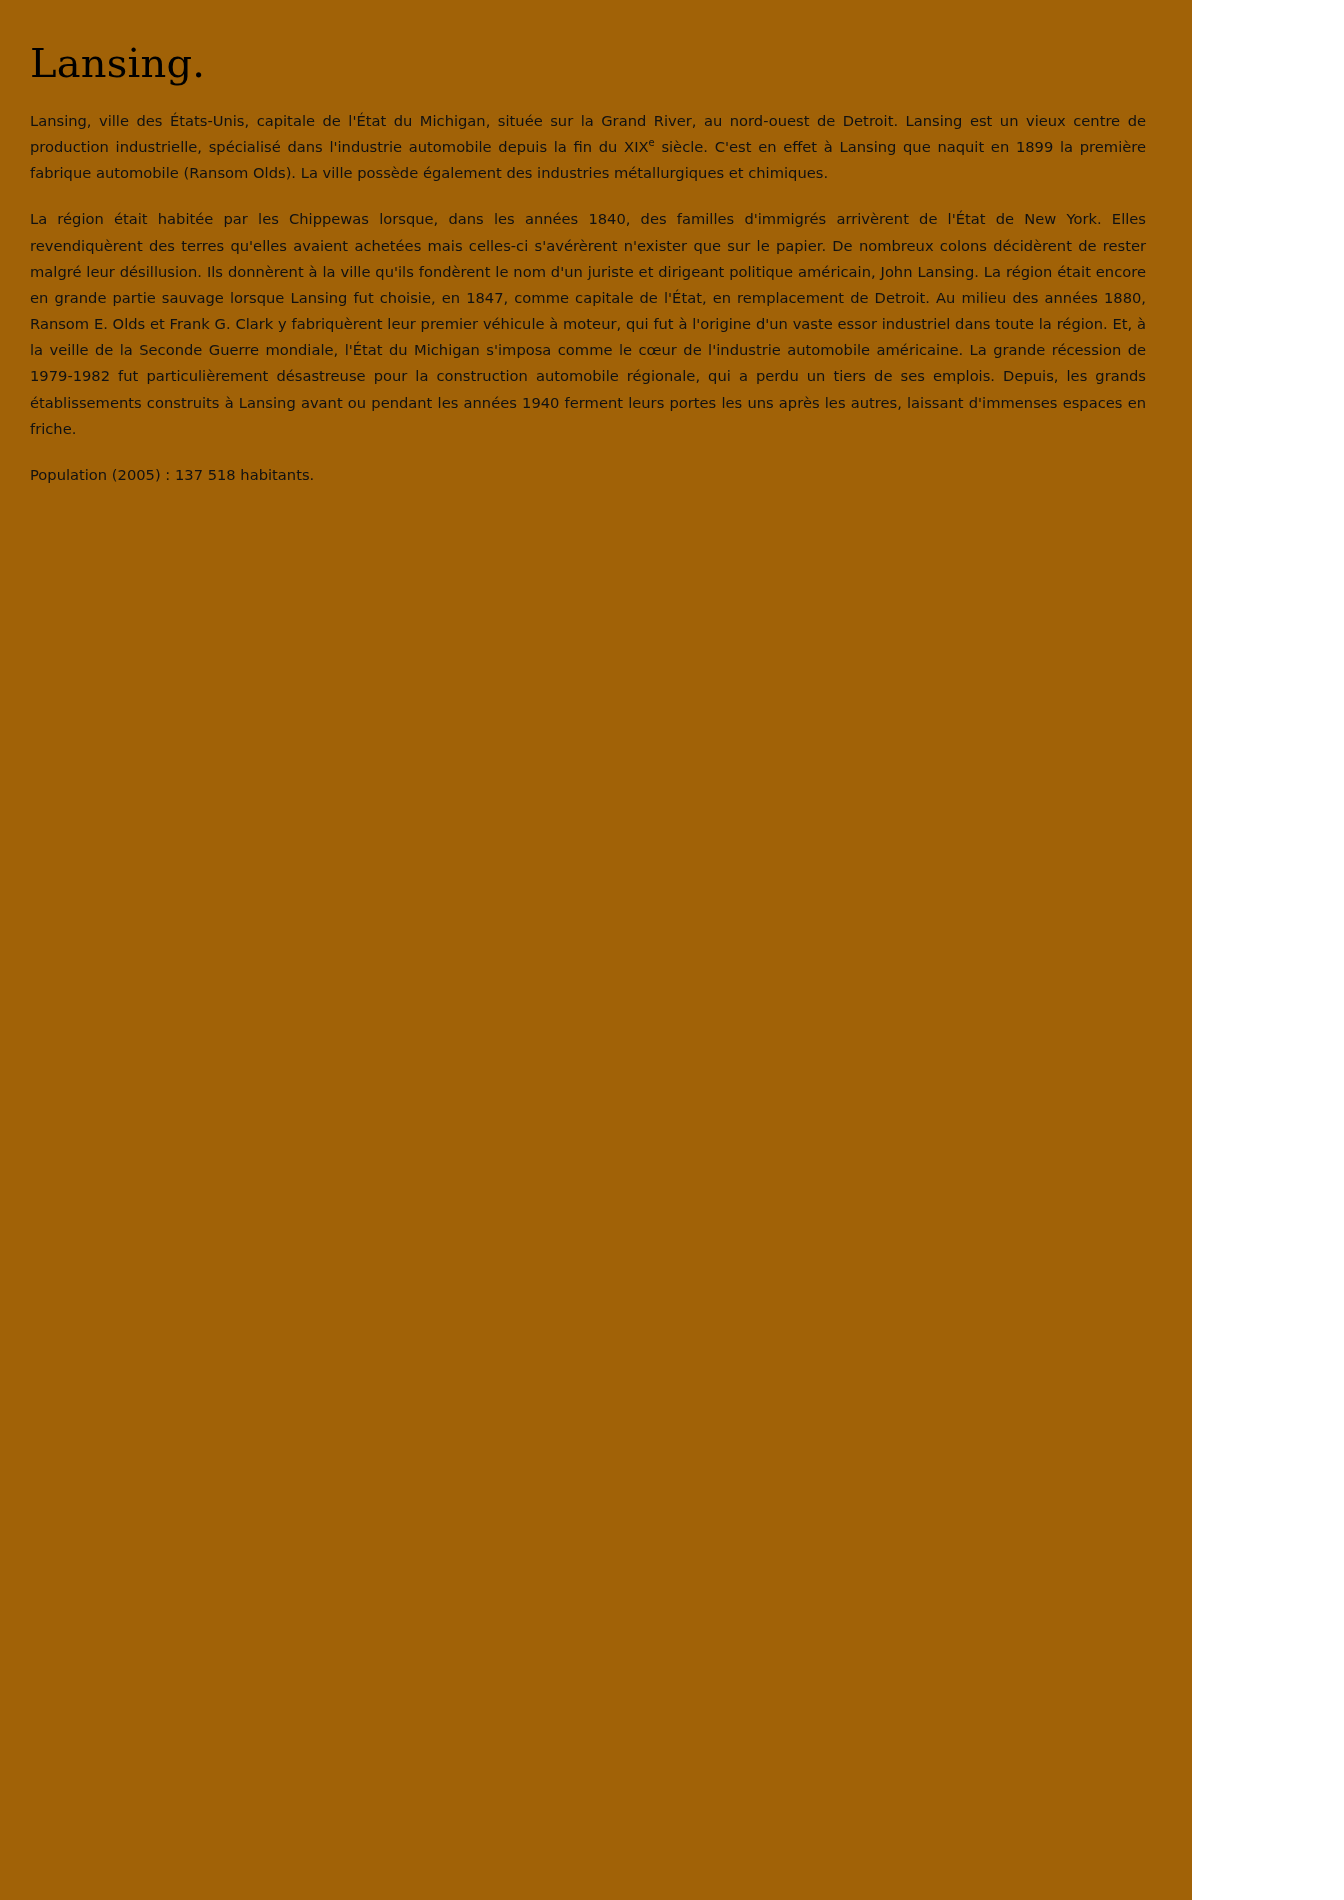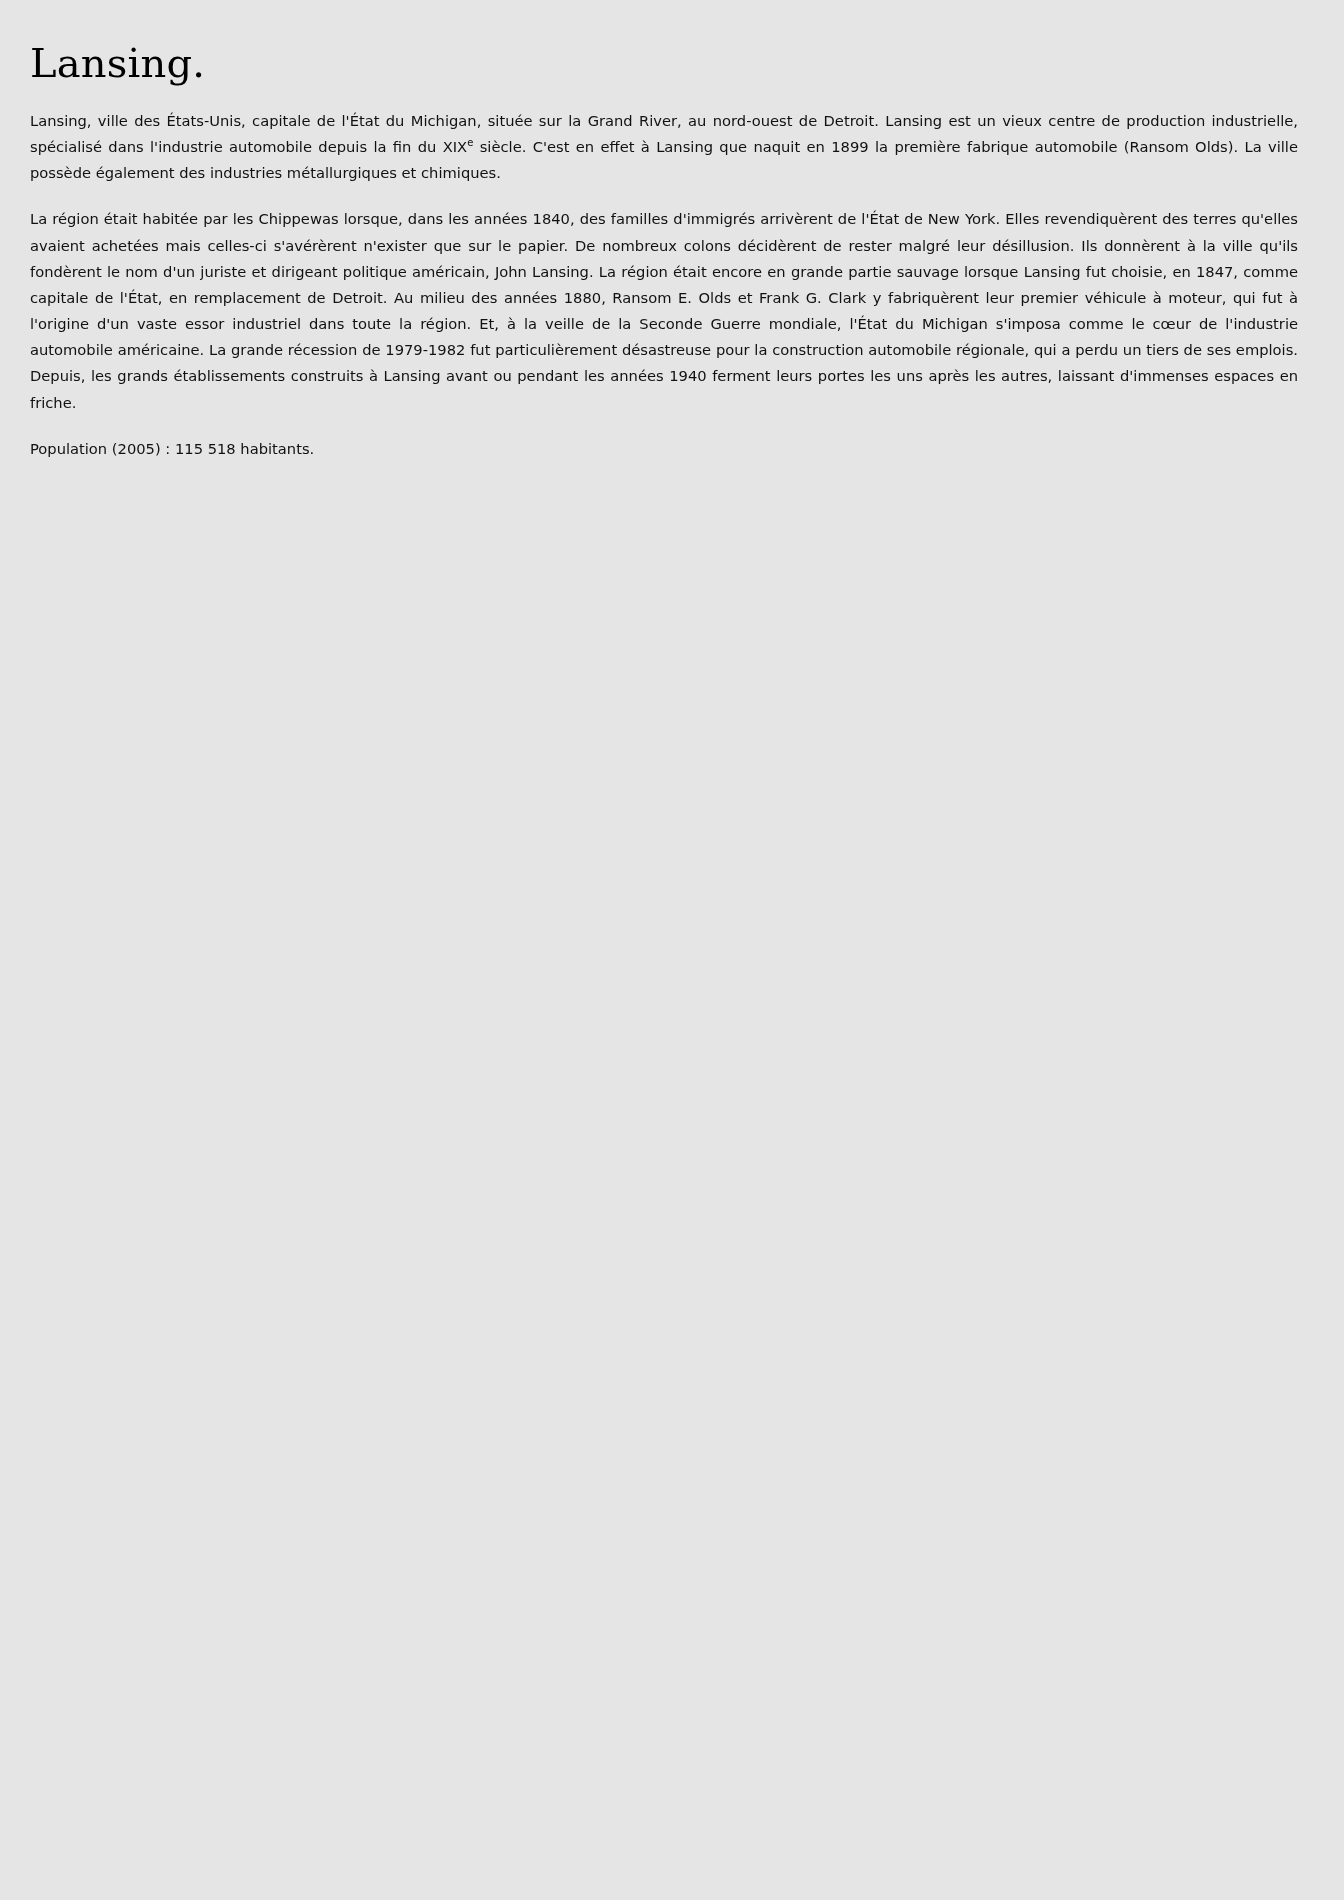--- a/index.html
+++ b/index.html
@@ -8,24 +8,24 @@
     background: #ffffff;
   }
   body {
     width: 1344px;
     min-height: 1900px;
     font-family: "DejaVu Sans", sans-serif;
     color: #000000;
   }
   .page {
     box-sizing: border-box;
-    width: 1344px;
+    width: 1192px;
     min-height: 1900px;
     padding: 40px 30px 40px 30px;
-    background: #e5e5e5;
+    background: #a16207;
   }
   .article-title {
     font-family: "DejaVu Serif", serif;
     font-size: 40px;
     font-weight: normal;
     line-height: 1.15;
     margin: 0 0 22px 0;
     padding: 0;
     letter-spacing: 0.2px;
   }
@@ -51,15 +51,15 @@
 <body>
 
 <div class="page">
 
   <h1 class="article-title">Lansing.</h1>
 
   <p class="para"><span>Lansing, ville des États-Unis, capitale de l'État du Michigan, située sur la Grand River, au nord-ouest de Detroit. Lansing est un vieux centre de production industrielle, spécialisé dans l'industrie automobile depuis la fin du XIX</span><sup>e</sup><span> siècle. C'est en effet à Lansing que naquit en 1899 la première fabrique automobile (Ransom Olds). La ville possède également des industries métallurgiques et chimiques.</span></p>
 
   <p class="para">La région était habitée par les Chippewas lorsque, dans les années 1840, des familles d'immigrés arrivèrent de l'État de New York. Elles revendiquèrent des terres qu'elles avaient achetées mais celles-ci s'avérèrent n'exister que sur le papier. De nombreux colons décidèrent de rester malgré leur désillusion. Ils donnèrent à la ville qu'ils fondèrent le nom d'un juriste et dirigeant politique américain, John Lansing. La région était encore en grande partie sauvage lorsque Lansing fut choisie, en 1847, comme capitale de l'État, en remplacement de Detroit. Au milieu des années 1880, Ransom E. Olds et Frank G. Clark y fabriquèrent leur premier véhicule à moteur, qui fut à l'origine d'un vaste essor industriel dans toute la région. Et, à la veille de la Seconde Guerre mondiale, l'État du Michigan s'imposa comme le cœur de l'industrie automobile américaine. La grande récession de 1979-1982 fut particulièrement désastreuse pour la construction automobile régionale, qui a perdu un tiers de ses emplois. Depuis, les grands établissements construits à Lansing avant ou pendant les années 1940 ferment leurs portes les uns après les autres, laissant d'immenses espaces en friche.</p>
 
-  <p class="para">Population (2005) : 115 518 habitants.</p>
+  <p class="para">Population (2005) : 137 518 habitants.</p>
 
 </div>
 
 </body></html>

